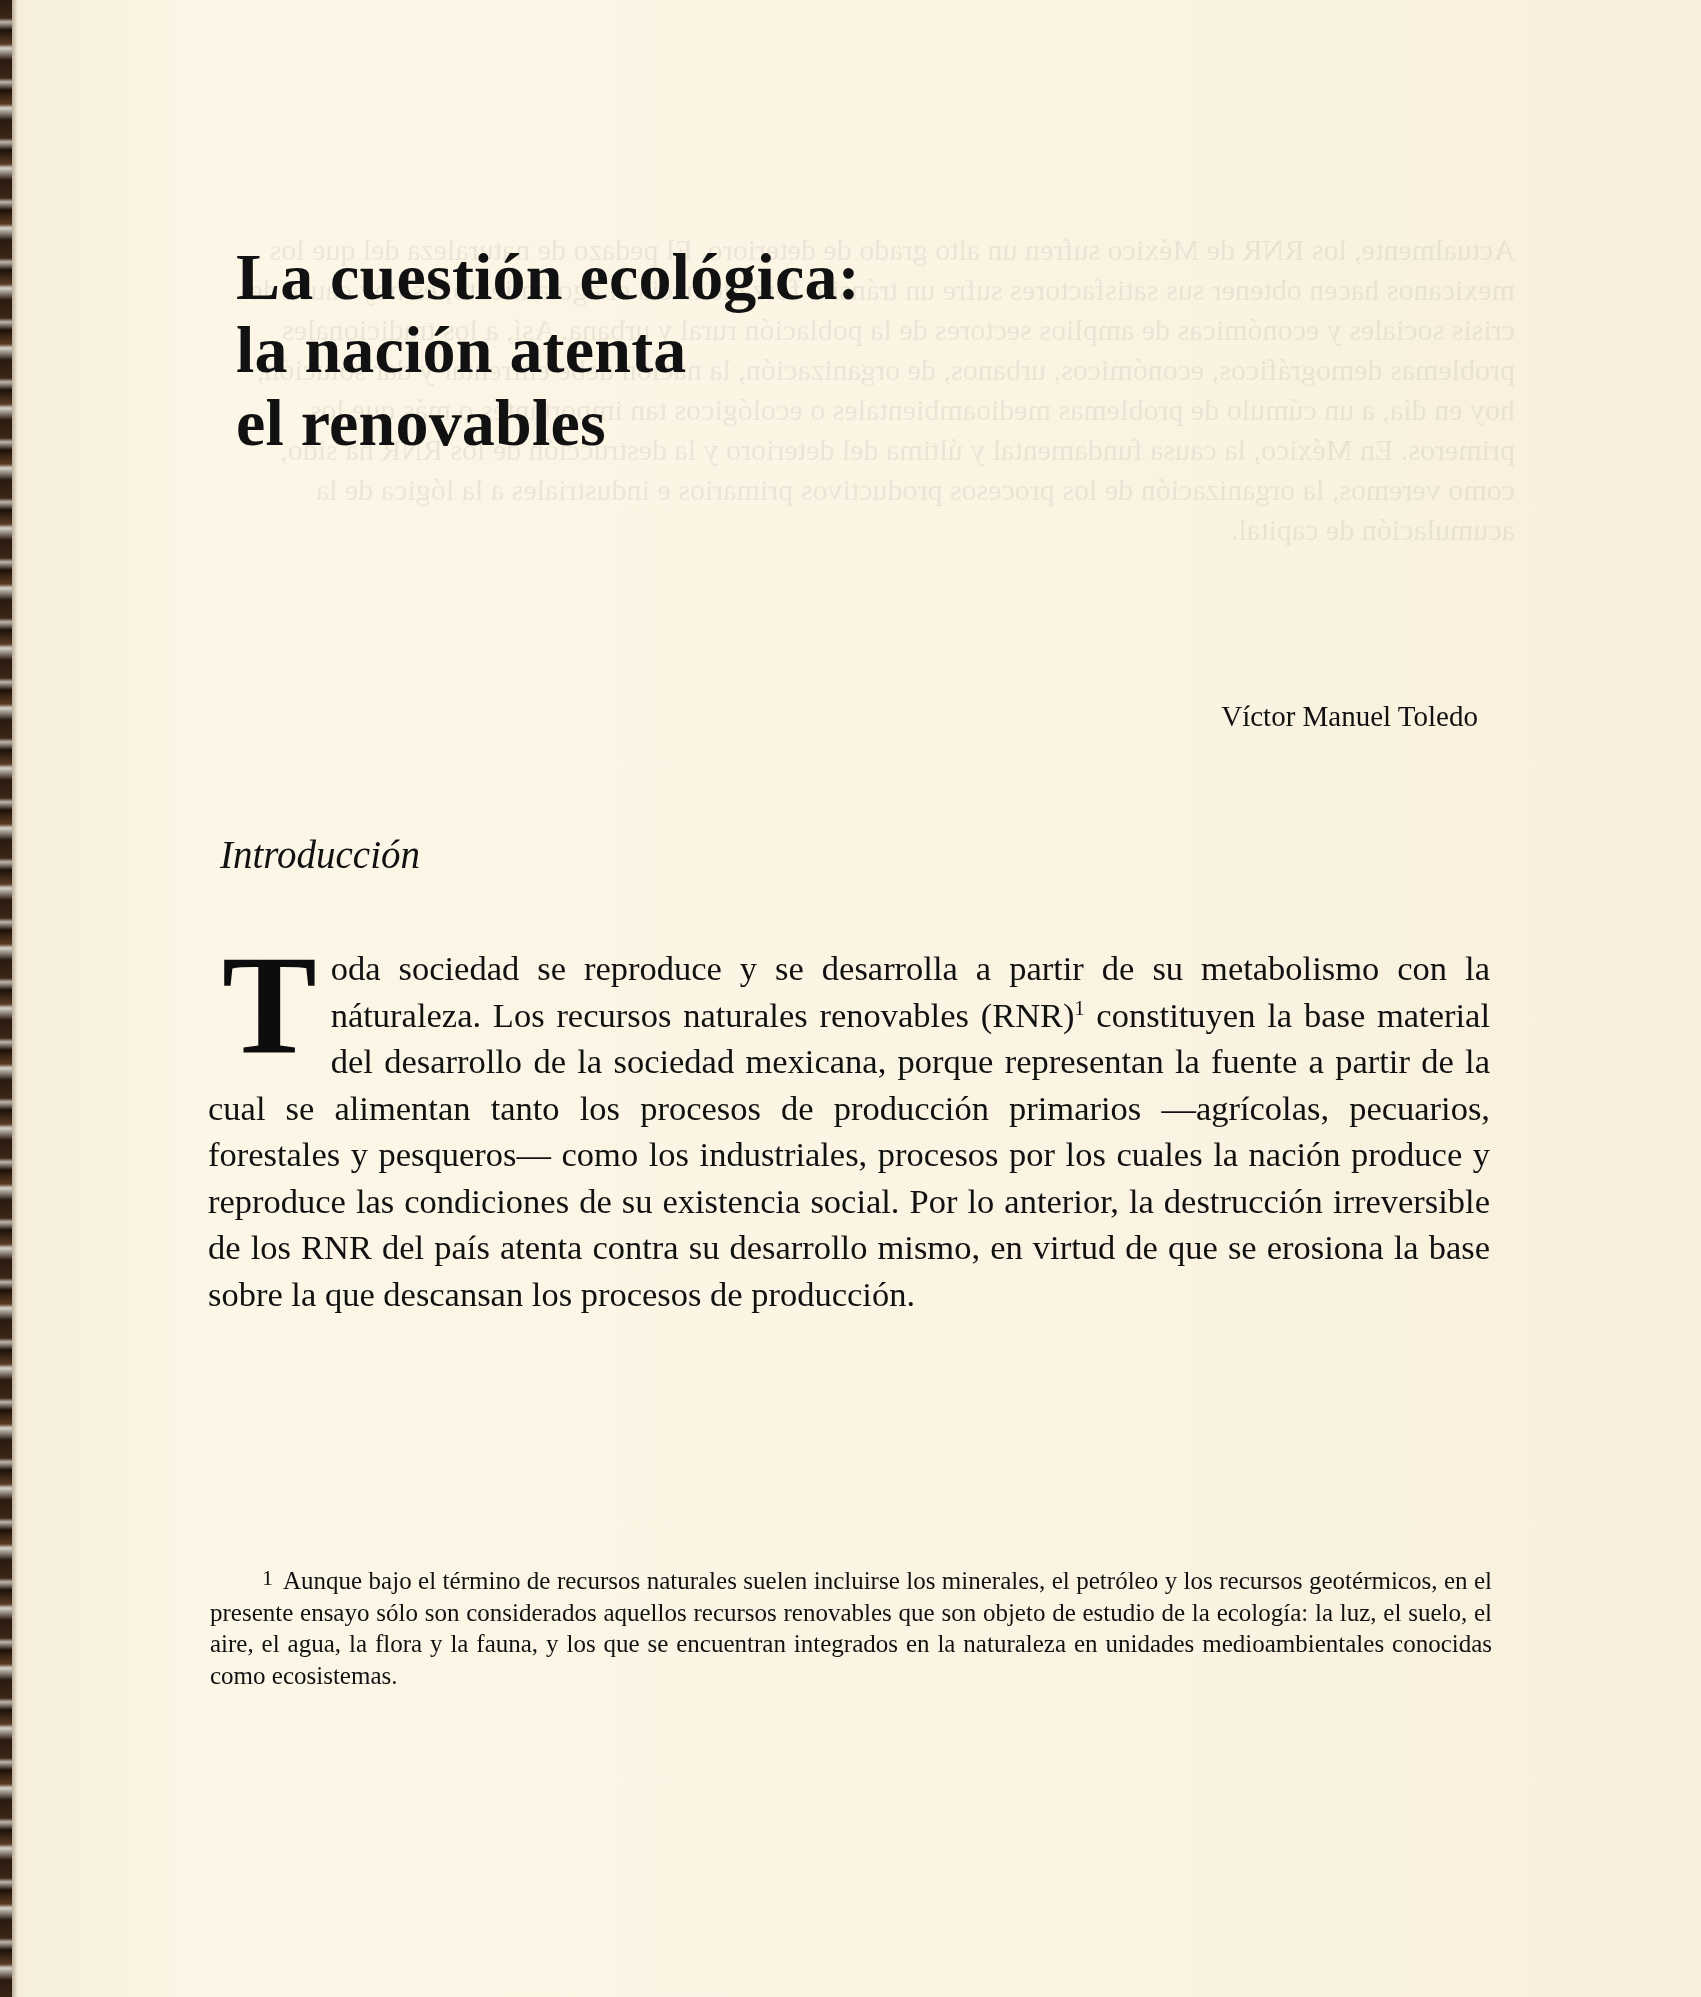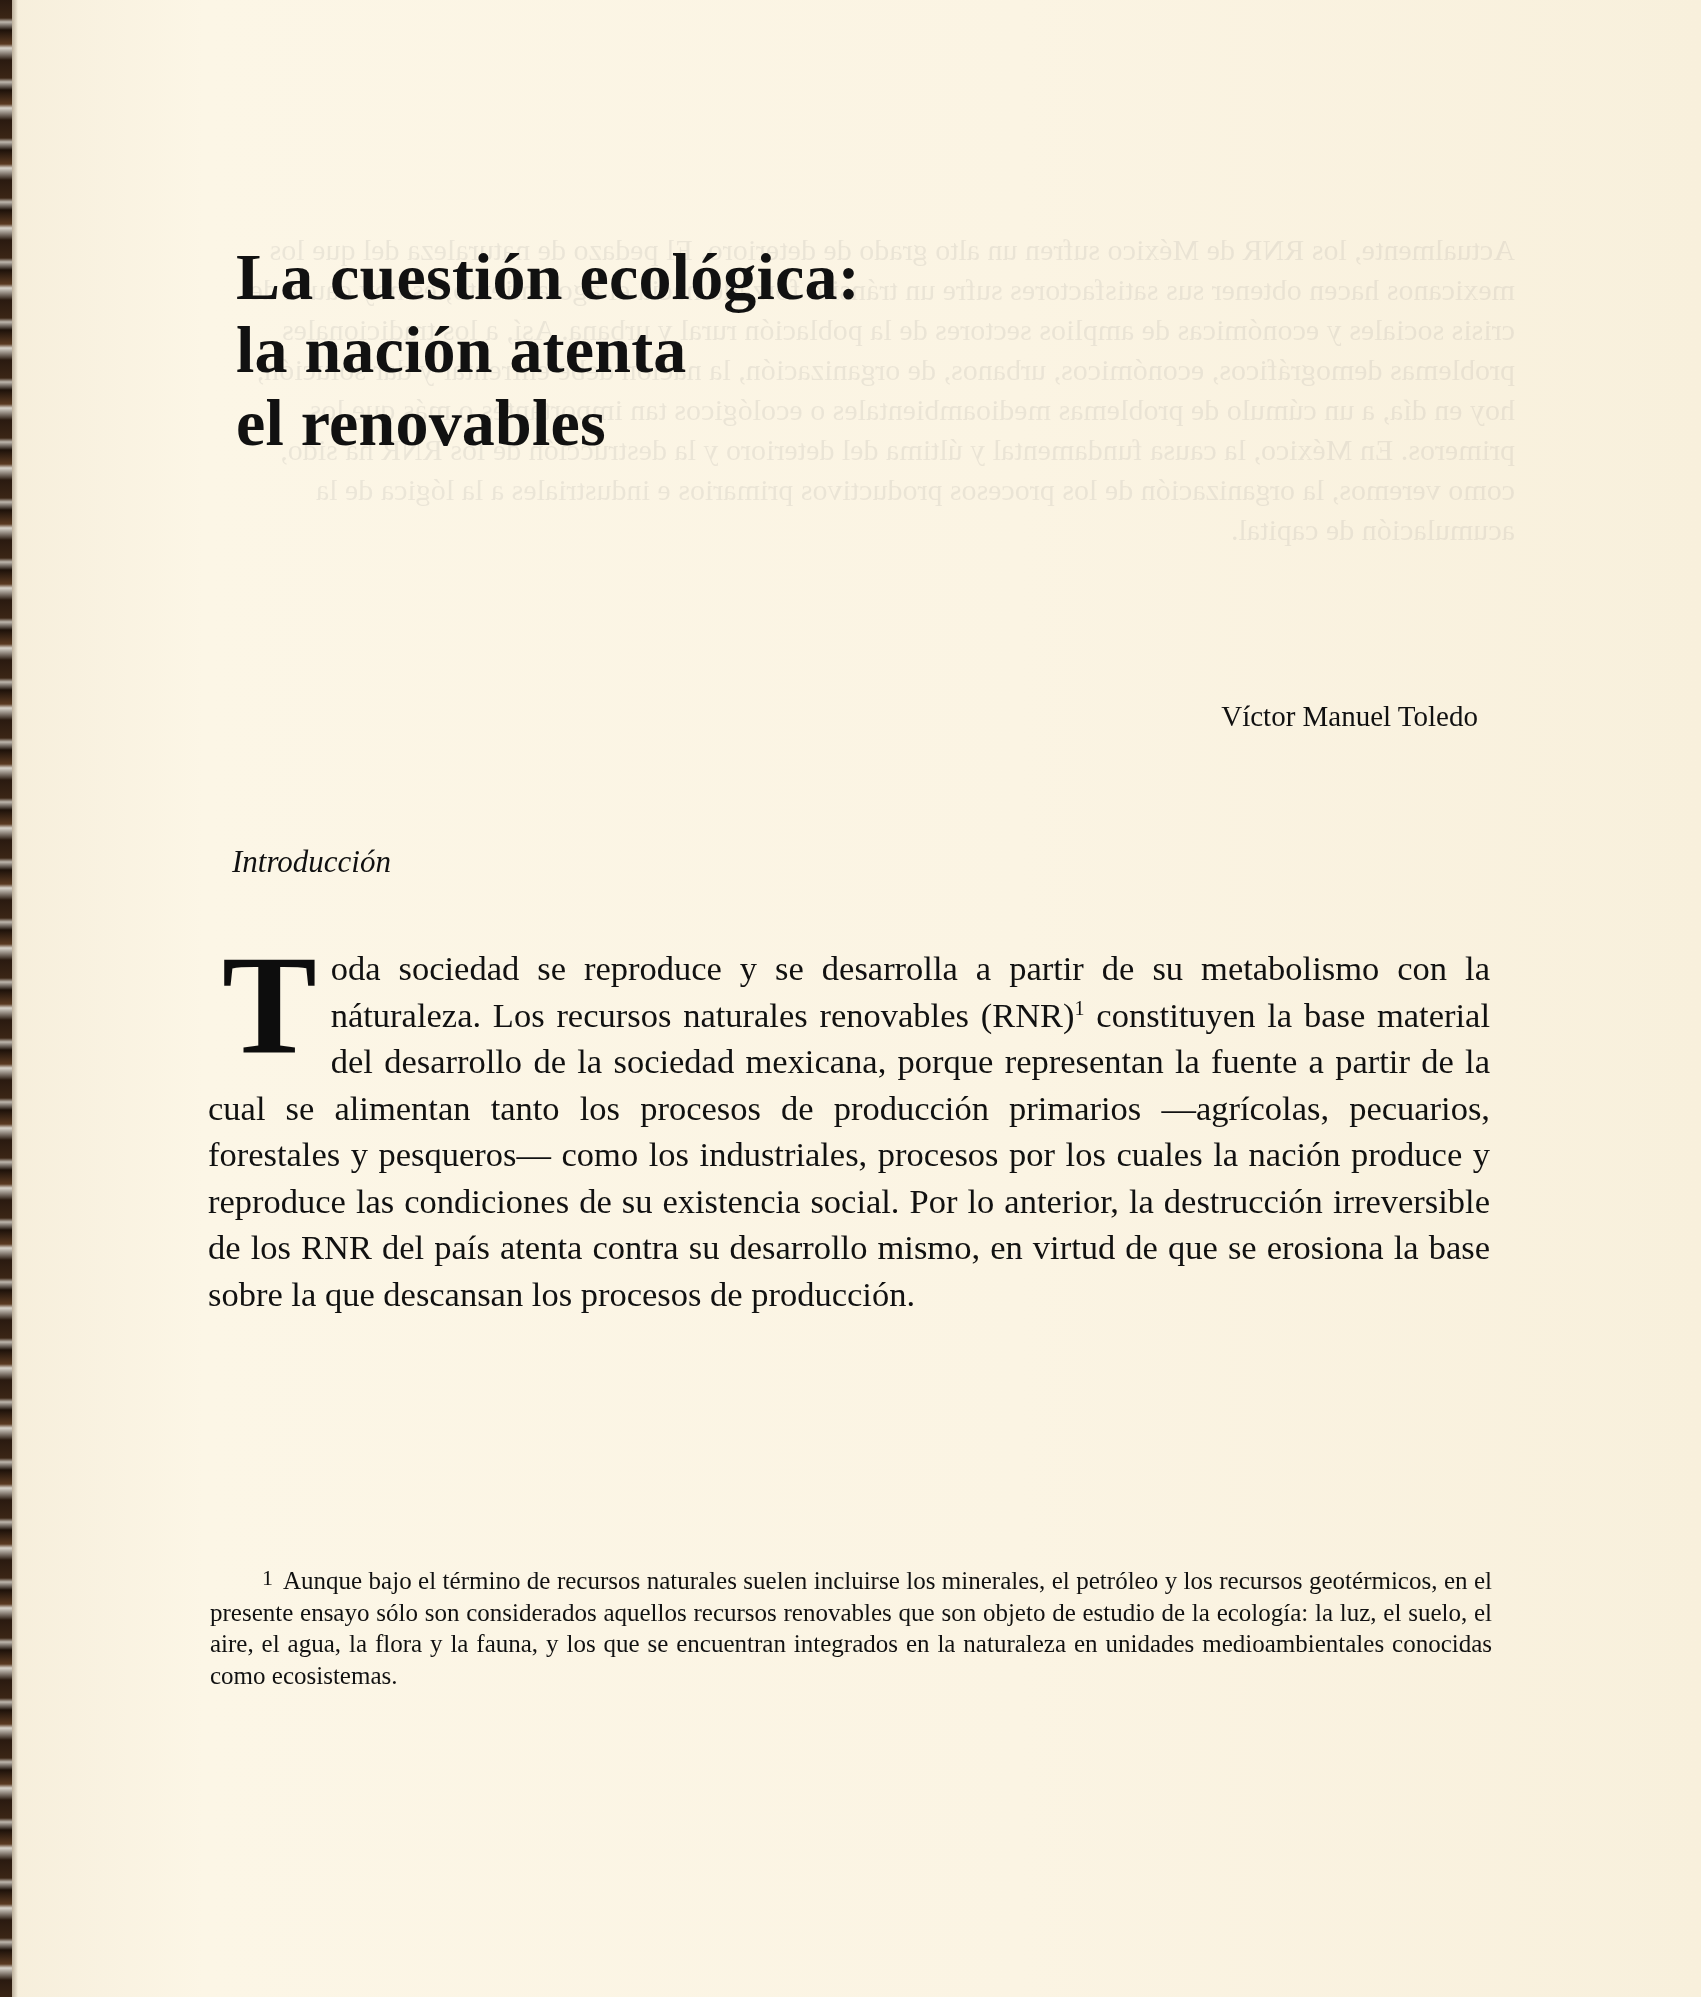--- a/index.html
+++ b/index.html
@@ -36,21 +36,21 @@
     letter-spacing: 0.2px; margin: 8px; color: #111;
   }
   .title span { display: block; }
 
   .author {
     position: absolute; left: 900px; top: 700px; width: 578px; text-align: right;
     font-size: 29px; color: #111;
   }
   .section-heading {
     position: absolute; left: 220px; top: 832px;
-    font-style: italic; font-size: 31px; color: #111; margin: 12px; font-weight: normal;
+    font-style: italic; font-size: 39px; color: #111; margin: 0; font-weight: normal;
   }
 
   .body-text {
     position: absolute; left: 208px; top: 945px; width: 1282px;
     font-size: 34.5px; line-height: 46.5px; text-align: justify;
     hyphens: manual; color: #111; margin: 0;
   }
   .dropcap {
     float: left; font-size: 142px; line-height: 108px; height: 112px;
     margin: 6px 14px 0 14px; font-weight: bold; color: #0d0d0d;

